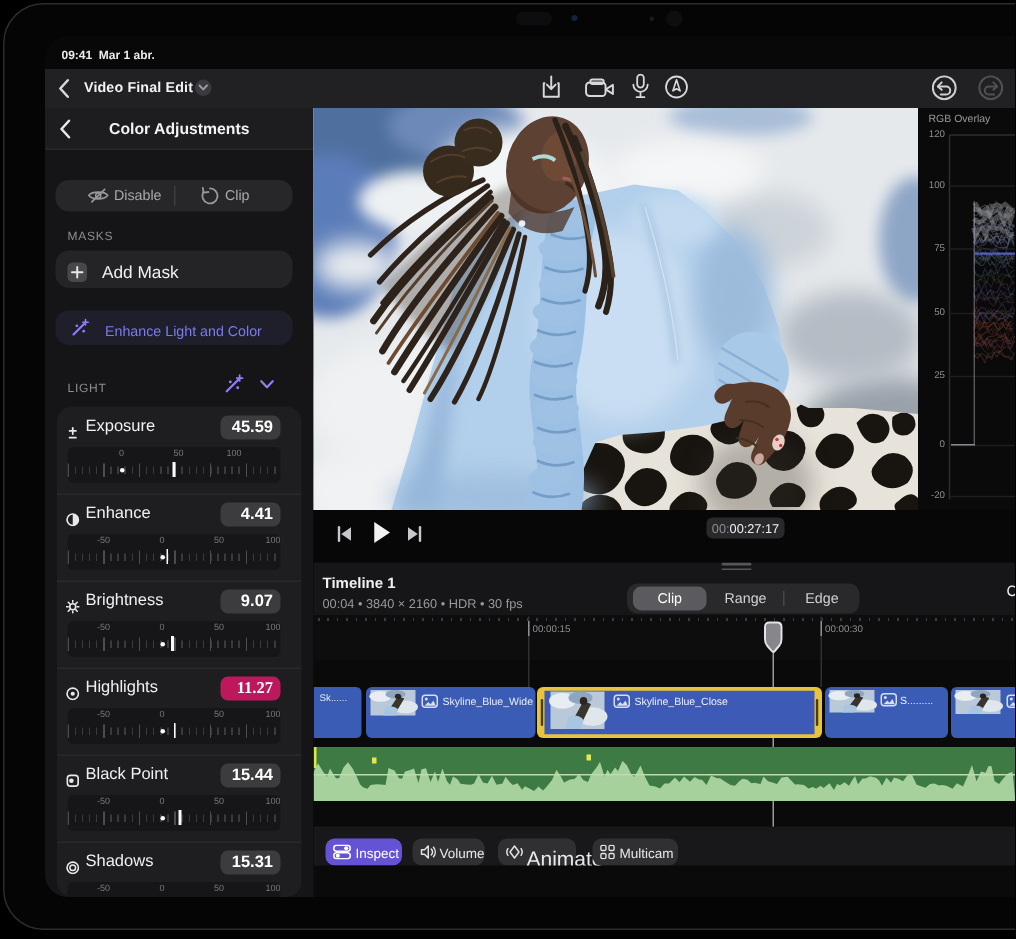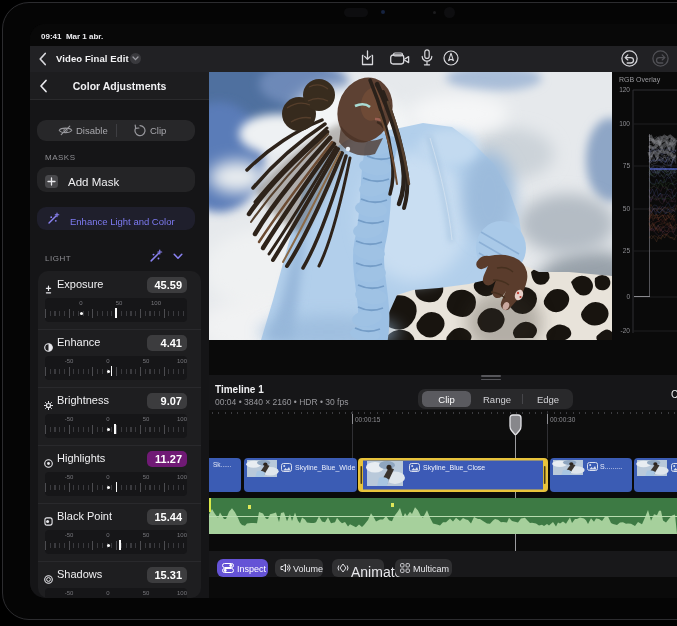--- a/index.html
+++ b/index.html
@@ -185,21 +185,21 @@
       <div class="abs" style="left:0;top:11px;width:142px;height:9px;background:repeating-linear-gradient(90deg,#4c4c50 0px,#4c4c50 1px,transparent 1px,transparent 23.75px);"></div>
       <div class="abs" style="left:61.5px;top:14px;width:3px;height:3px;border-radius:50%;background:#fafafa;"></div>
       <div class="abs" style="left:69.2px;top:10px;width:1.5px;height:10px;background:#fafafa;"></div>
       </div>
       <div class="abs" style="left:8px;top:373px;width:163px;height:1px;background:#29292c;"></div>
       <div class="abs" style="left:14px;top:382px;width:9px;height:9px;"><svg width="9" height="9" viewBox="0 0 9 9">
               <circle cx="4.5" cy="4.5" r="3.8" fill="none" stroke="#e8e8ec" stroke-width="1.1"></circle>
               <circle cx="4.5" cy="4.5" r="1.4" fill="#e8e8ec"></circle>
             </svg></div>
       <div class="abs" style="left:27px;top:380px;font-size:11px;color:#f0f0f2;">Highlights</div>
-      <div class="abs" style="left:117px;top:379px;width:40px;height:16px;border-radius:5px;background:#701a75;color:#fff;font-size:11px;font-weight:bold;text-align:right;padding-right:5px;line-height:16px;">11.27</div>
+      <div class="abs" style="left:117px;top:379px;width:40px;height:16px;border-radius:5px;background:#be185d;color:#fff;font-size:11px;font-weight:bold;text-align:right;padding-right:5px;line-height:16px;font-family:Liberation Serif, serif;">11.27</div>
       <div class="abs" style="left:15px;top:400px;width:142px;height:24px;border-radius:4px;background:#161618;overflow:hidden;">
       <div class="abs" style="left:14px;top:2px;width:20px;text-align:center;font-size:6px;color:#77777c;">-50</div>
       <div class="abs" style="left:53px;top:2px;width:20px;text-align:center;font-size:6px;color:#77777c;">0</div>
       <div class="abs" style="left:91px;top:2px;width:20px;text-align:center;font-size:6px;color:#77777c;">50</div>
       <div class="abs" style="left:127px;top:2px;width:20px;text-align:center;font-size:6px;color:#77777c;">100</div>
       <div class="abs" style="left:0;top:13px;width:142px;height:5px;background:repeating-linear-gradient(90deg,#3a3a3e 0px,#3a3a3e 1px,transparent 1px,transparent 4.75px);"></div>
       <div class="abs" style="left:0;top:11px;width:142px;height:9px;background:repeating-linear-gradient(90deg,#4c4c50 0px,#4c4c50 1px,transparent 1px,transparent 23.75px);"></div>
       <div class="abs" style="left:61.5px;top:14px;width:3px;height:3px;border-radius:50%;background:#fafafa;"></div>
       <div class="abs" style="left:70.9px;top:10px;width:1.5px;height:10px;background:#fafafa;"></div>
       </div>
@@ -468,20 +468,35 @@
 <polyline points="649.0,139.6 650.6,139.5 652.9,140.1 655.7,142.6 657.7,141.6 659.3,144.0 661.9,141.0 664.5,140.3 666.3,139.9 668.1,143.0 670.6,143.9 672.3,144.2 674.5,141.1 676.7,141.6" fill="none" stroke="#e8ecf4" stroke-width="3" opacity="0.45"></polyline>
 <polyline points="649.0,145.9 651.6,148.0 653.4,147.8 656.1,146.4 659.0,141.8 661.7,147.9 663.4,145.5 666.3,143.1 669.1,148.0 671.2,141.9 673.1,147.4 675.2,143.2" fill="none" stroke="#e8ecf4" stroke-width="3" opacity="0.45"></polyline>
 <polyline points="649.0,151.8 650.5,157.4 652.5,152.9 655.5,152.0 657.1,156.9 659.0,151.6 661.9,151.6 664.7,152.4 666.7,151.5 669.0,154.3 671.1,153.8 673.0,156.5 675.9,155.8" fill="none" stroke="#e8ecf4" stroke-width="3" opacity="0.45"></polyline>
 <polyline points="649.0,137.2 650.8,136.4 653.8,142.4 656.6,139.7 658.3,138.6 659.9,142.4 661.8,137.5 664.7,136.8 667.6,137.7 670.1,136.1 672.9,138.4 675.0,140.4" fill="none" stroke="#e8ecf4" stroke-width="3" opacity="0.45"></polyline>
       </g>
             <line x1="650" y1="169" x2="677" y2="169" stroke="#5a6cd8" stroke-width="1.5" opacity="0.85"></line>
       </g>
       </svg>
     </div>
 
+    <div class="abs" id="transport" style="left:179px;top:316px;width:468px;height:35px;background:#070707;">
+
+      <svg class="abs" style="left:15px;top:10px;" width="11" height="12" viewBox="0 0 11 12">
+        <path d="M2 1.5 V10.5" stroke="#c8c8cc" stroke-width="1.6" stroke-linecap="round"></path>
+        <path d="M10 1.5 L3.5 6 L10 10.5 Z" fill="#c8c8cc"></path>
+      </svg>
+      <svg class="abs" style="left:39px;top:7px;" width="13" height="16" viewBox="0 0 13 16">
+        <path d="M1.5 1 L12 8 L1.5 15 Z" fill="#f2f2f4"></path>
+      </svg>
+      <svg class="abs" style="left:62px;top:10px;" width="11" height="12" viewBox="0 0 11 12">
+        <path d="M9 1.5 V10.5" stroke="#c8c8cc" stroke-width="1.6" stroke-linecap="round"></path>
+        <path d="M1 1.5 L7.5 6 L1 10.5 Z" fill="#c8c8cc"></path>
+      </svg>
+      <div class="abs" style="left:262px;top:5px;width:52px;height:14px;border-radius:4px;background:#29292b;text-align:center;line-height:14px;font-size:8.5px;"><span style="color:#8e8e93;">00:</span><span style="color:#f0f0f2;">00:27:17</span></div>
+    </div>
 
     <div class="abs" id="timeline" style="left:179px;top:351px;width:468px;height:202px;background:#0a0a0a;overflow:hidden;">
       <div class="abs" style="left:0;top:0;width:468px;height:35px;background:#161618;"></div>
       <div class="abs" style="left:272px;top:0px;width:20px;height:1.8px;border-radius:1px;background:#56565a;"></div>
       <div class="abs" style="left:272px;top:3.6px;width:20px;height:1.8px;border-radius:1px;background:#56565a;"></div>
       <div class="abs" style="left:6px;top:9px;font-size:10px;font-weight:bold;color:#f0f0f2;">Timeline 1</div>
       <div class="abs" style="left:6px;top:22px;font-size:8.5px;color:#98989d;">00:04 • 3840 × 2160 • HDR • 30 fps</div>
       <div class="abs" style="left:209px;top:14px;width:155px;height:20px;border-radius:7px;background:#29292b;"></div>
       <div class="abs" style="left:213px;top:16px;width:49px;height:16px;border-radius:5.5px;background:#5a5a5f;"></div>
       <div class="abs" style="left:213px;top:19px;width:49px;text-align:center;font-size:9.5px;color:#fff;">Clip</div>

